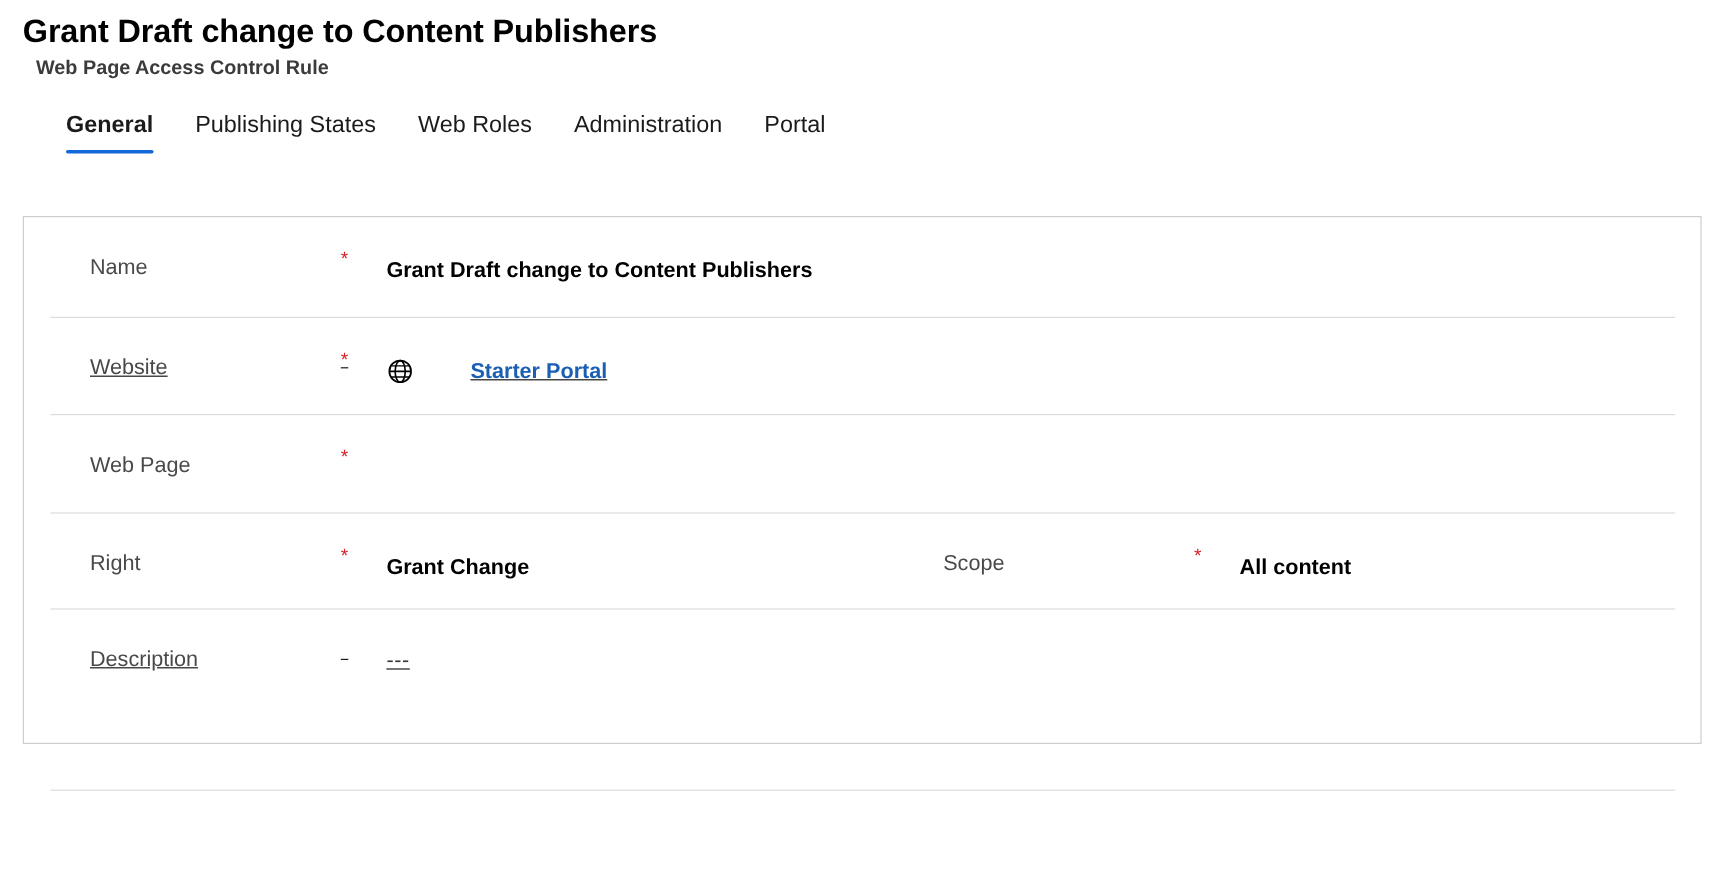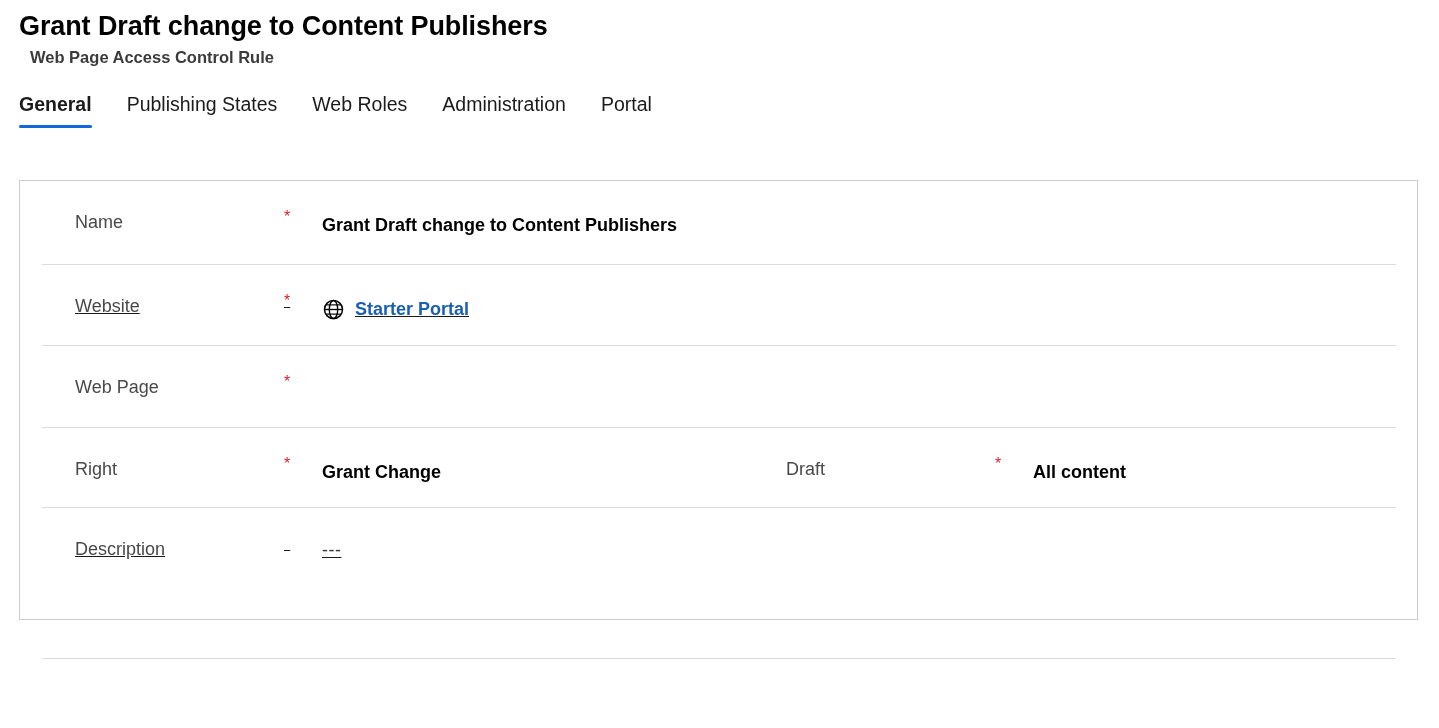--- a/index.html
+++ b/index.html
@@ -49,20 +49,21 @@
     font-size: 19.5px;
     line-height: 26px;
     color: #1b1b1b;
     padding: 0 0 11px 0;
     margin-right: 35px;
     cursor: pointer;
     white-space: nowrap;
   }
   .tab.active {
     font-weight: bold;
+    margin-left: 36px;
   }
   .tab.active::after {
     content: "";
     position: absolute;
     left: 0;
     right: 0;
     bottom: 0;
     height: 3px;
     background: #1268d6;
     border-radius: 2px;
@@ -140,20 +141,21 @@
     white-space: nowrap;
   }
 
   .lookup-link {
     color: #1a5fb4;
     font-weight: bold;
     font-size: 18px;
     line-height: 24px;
     text-decoration: none;
     cursor: pointer;
+    margin-left: 37px;
   }
 
   .ent-icon {
     width: 22px;
     height: 22px;
     flex: none;
     margin-right: 11px;
     display: inline-flex;
     align-items: center;
     justify-content: center;
@@ -221,21 +223,21 @@
     </div>
   </div>
 
   <div class="form-row row-h-right">
     <div class="cell cell-left">
       <div class="field-label">Right</div>
       <div class="req-star">*</div>
       <div class="field-value">Grant Change</div>
     </div>
     <div class="cell cell-right">
-      <div class="field-label">Draft</div>
+      <div class="field-label">Scope</div>
       <div class="req-star">*</div>
       <div class="field-value">All content</div>
     </div>
   </div>
 
   <div class="form-row row-h-desc">
     <div class="cell cell-left">
       <div class="field-label">Description</div>
       <div class="req-star empty">*</div>
       <div class="desc-dashes">---</div>

